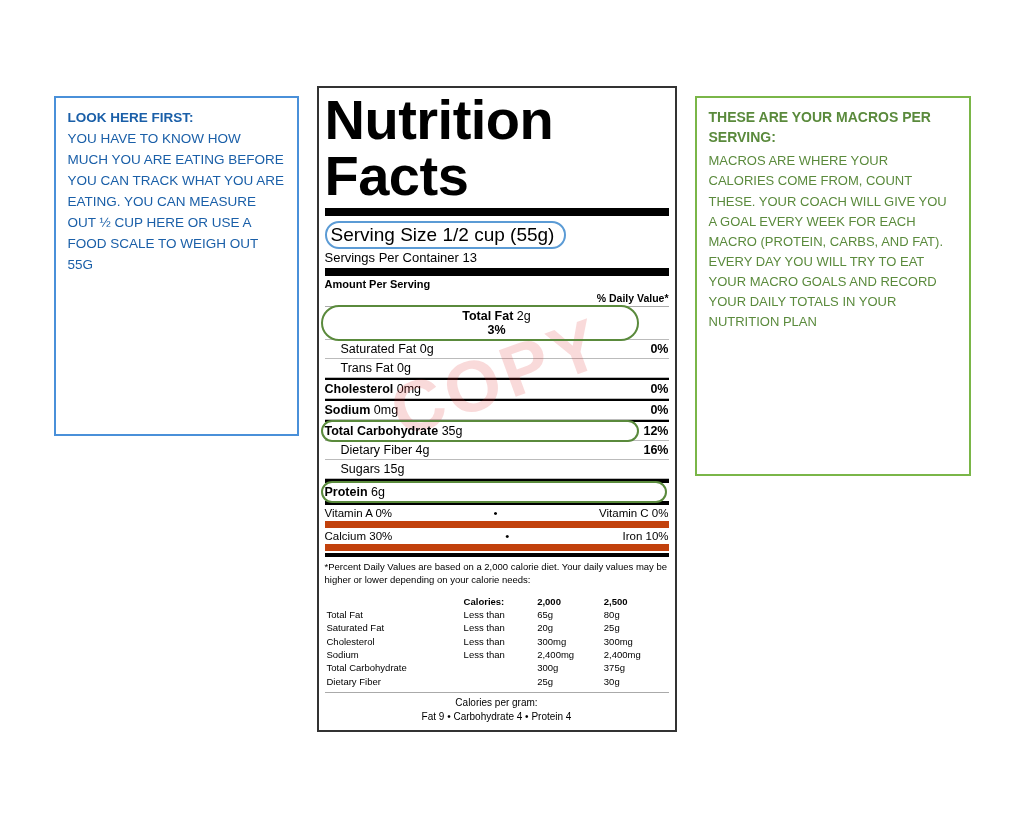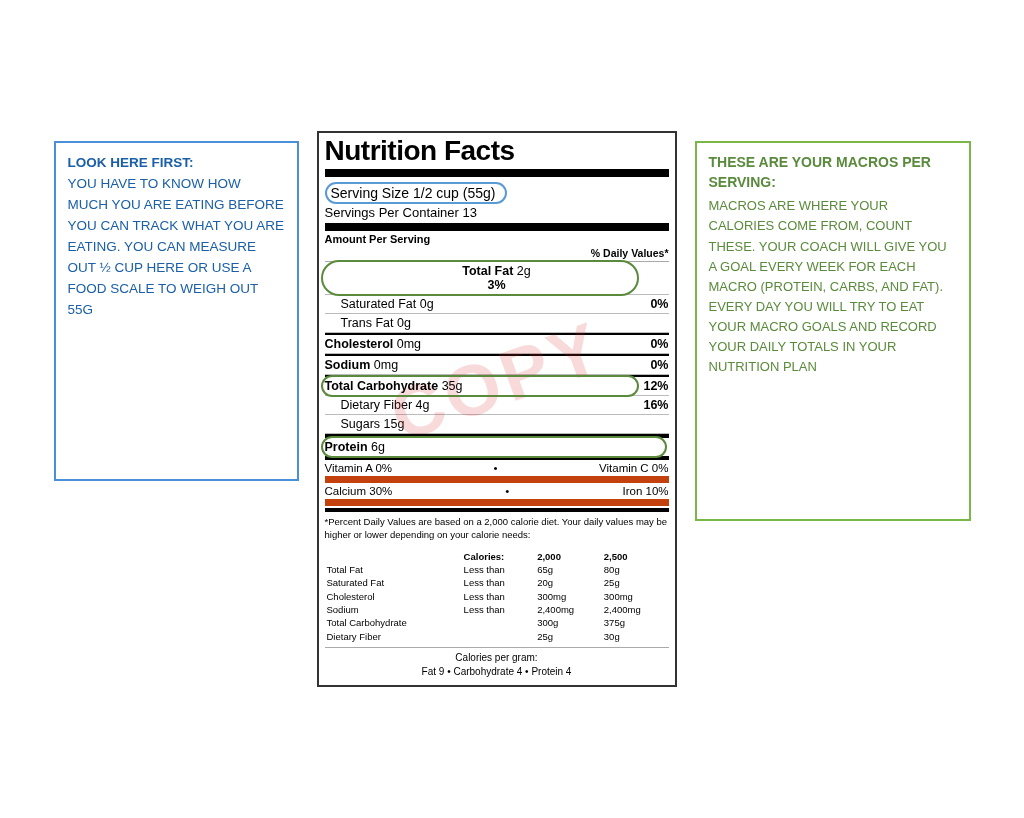--- a/index.html
+++ b/index.html
@@ -46,21 +46,21 @@
 
     
     .nutrition-label {
       width: 360px;
       border: 2px solid #333;
       padding: 4px 6px 6px 6px;
       background: #fff;
       position: relative;
     }
     .nutrition-label .title {
-      font-size: 28px;
+      font-size: 56px;
       font-weight: 900;
       line-height: 1;
       text-align: left;
       font-family: 'Arial Black', Arial, sans-serif;
       letter-spacing: -0.5px;
       color: #000;
       border-bottom: 8px solid #000;
       padding-bottom: 4px;
       margin-bottom: 4px;
     }
@@ -69,21 +69,21 @@
       font-weight: normal;
       color: #000;
       padding: 1px 0;
       position: relative;
     }
     .serving-size-row .oval {
       display: inline-block;
       border: 2.5px solid #5b9bd5;
       border-radius: 50px;
       padding: 1px 10px 1px 4px;
-      font-size: 14px;
+      font-size: 19px;
     }
     .servings-per {
       font-size: 13px;
       color: #000;
       border-bottom: 8px solid #000;
       padding-bottom: 3px;
       margin-bottom: 2px;
     }
     .amount-per {
       font-size: 11px;
@@ -243,21 +243,21 @@
       <span class="oval">
         <span>Serving Size</span>
         <span>1/2 cup (55g)</span>
       </span>
     </div>
     <div class="servings-per">Servings Per Container 13</div>
 
     <div class="amount-per">Amount Per Serving</div>
 
 
-    <div class="dv-header">% Daily Values*</div>
+    <div class="dv-header">% Daily Value*</div>
 
     <div id="nutrition-rows-container">
         <div class="nutrition-row" style="position: relative; overflow: visible; flex-direction: column;">
           <span class="label"><b>Total Fat</b> 2g</span>
           <span class="pct">3%</span>
           <div style="position: absolute; border: 2.5px solid rgb(90, 138, 60); border-radius: 50px; inset: -2px 30px -2px -4px; pointer-events: none;"></div>
         </div>
         <div class="nutrition-row">
           <span class="label indent">Saturated Fat 0g</span>
           <span class="pct">0%</span>

